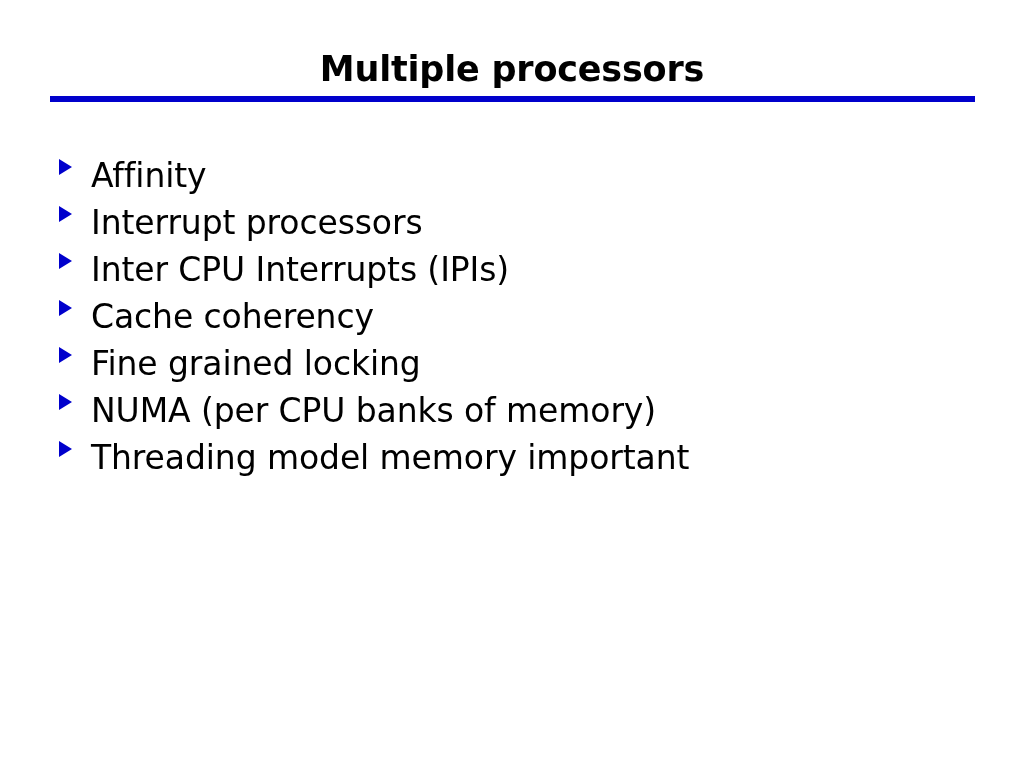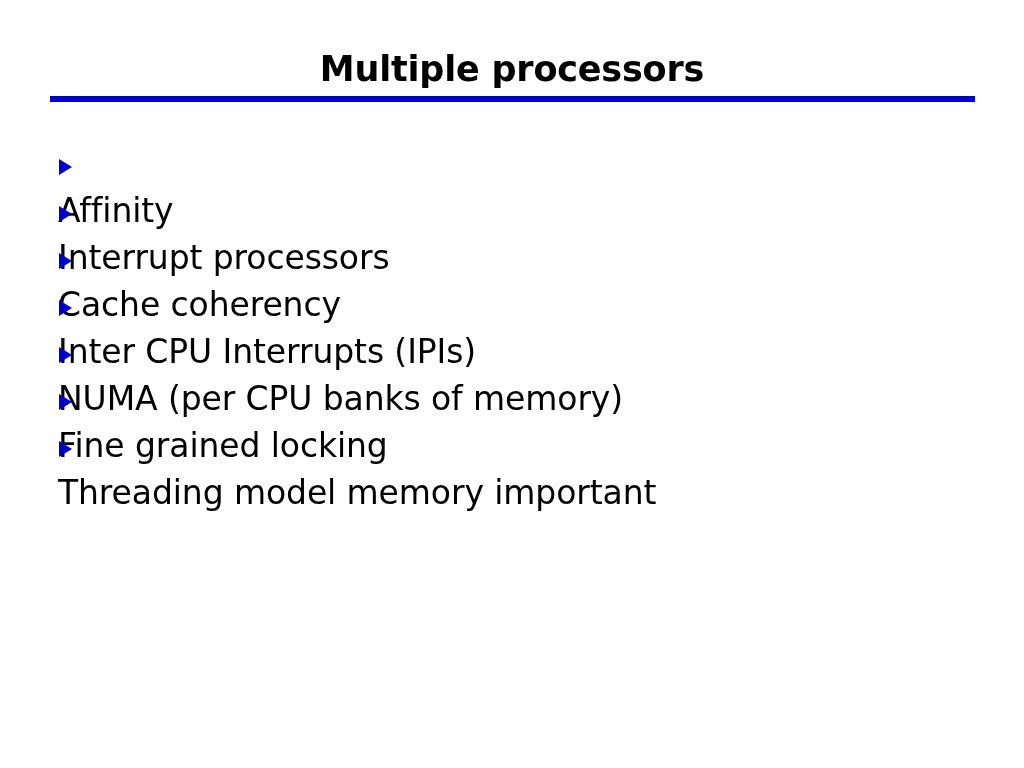--- a/index.html
+++ b/index.html
@@ -48,21 +48,20 @@
     margin: 0;
     padding: 0;
     list-style: none;
   }
   .bullet-item {
     display: flex;
     align-items: baseline;
     height: 47px;
     line-height: 47px;
     white-space: nowrap;
-    flex-direction: column;
   }
   .bullet-marker {
     flex: 0 0 auto;
     width: 16px;
     height: 47px;
     position: relative;
     margin-right: 17px;
   }
   .bullet-marker::before {
     content: "";
@@ -96,33 +95,33 @@
     <li class="bullet-item">
       <span class="bullet-marker"></span>
       <span class="bullet-text">Affinity</span>
     </li>
     <li class="bullet-item">
       <span class="bullet-marker"></span>
       <span class="bullet-text">Interrupt processors</span>
     </li>
     <li class="bullet-item">
       <span class="bullet-marker"></span>
+      <span class="bullet-text">Inter CPU Interrupts (IPIs)</span>
+    </li>
+    <li class="bullet-item">
+      <span class="bullet-marker"></span>
       <span class="bullet-text">Cache coherency</span>
     </li>
     <li class="bullet-item">
       <span class="bullet-marker"></span>
-      <span class="bullet-text">Inter CPU Interrupts (IPIs)</span>
+      <span class="bullet-text">Fine grained locking</span>
     </li>
     <li class="bullet-item">
       <span class="bullet-marker"></span>
       <span class="bullet-text">NUMA (per CPU banks of memory)</span>
-    </li>
-    <li class="bullet-item">
-      <span class="bullet-marker"></span>
-      <span class="bullet-text">Fine grained locking</span>
     </li>
     <li class="bullet-item">
       <span class="bullet-marker"></span>
       <span class="bullet-text">Threading model memory important</span>
     </li>
   </ul>
 
 </div>
 
 </body></html>

